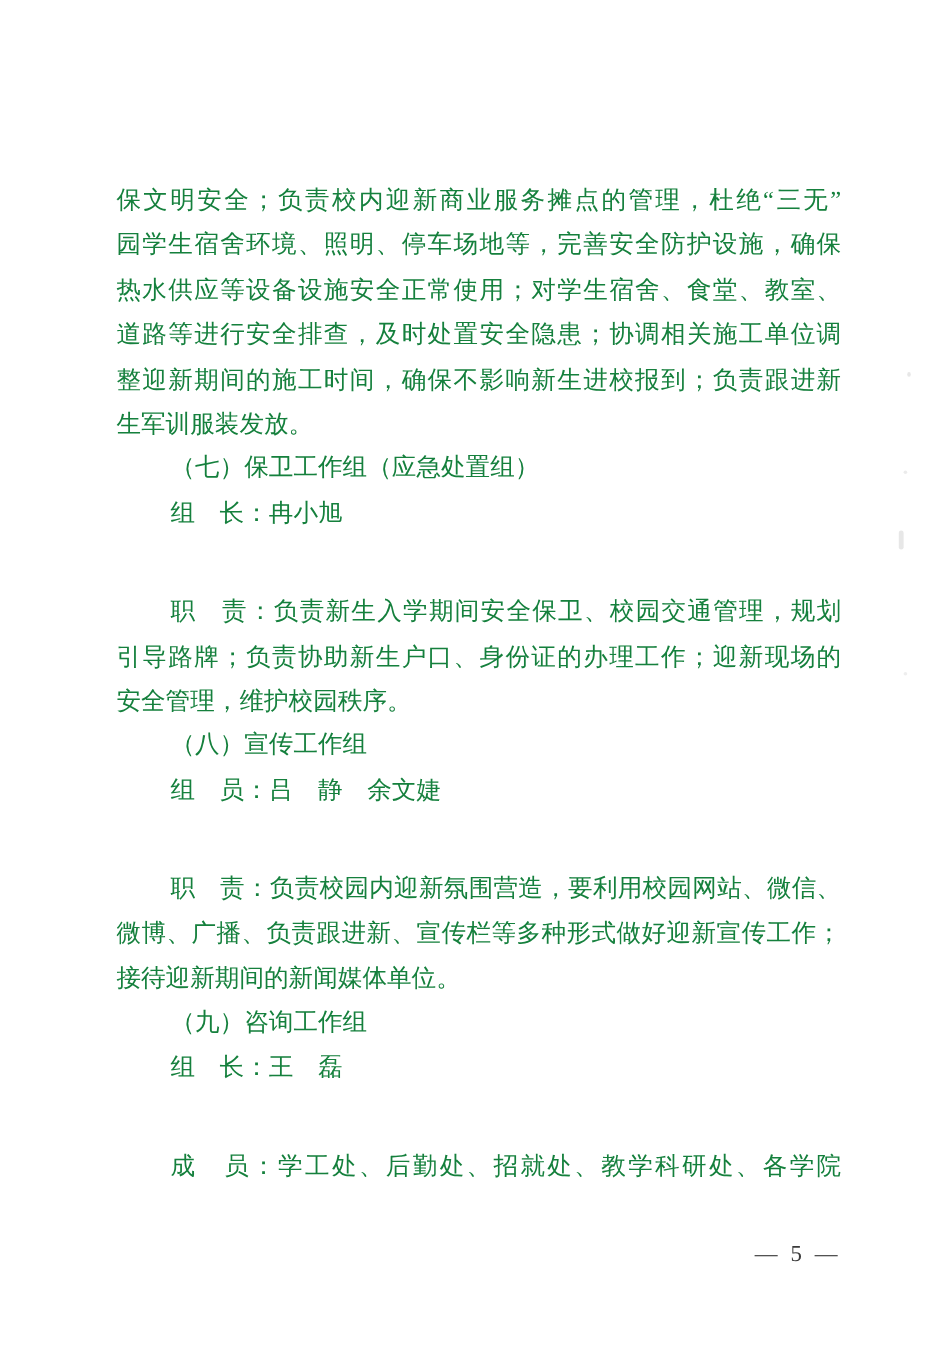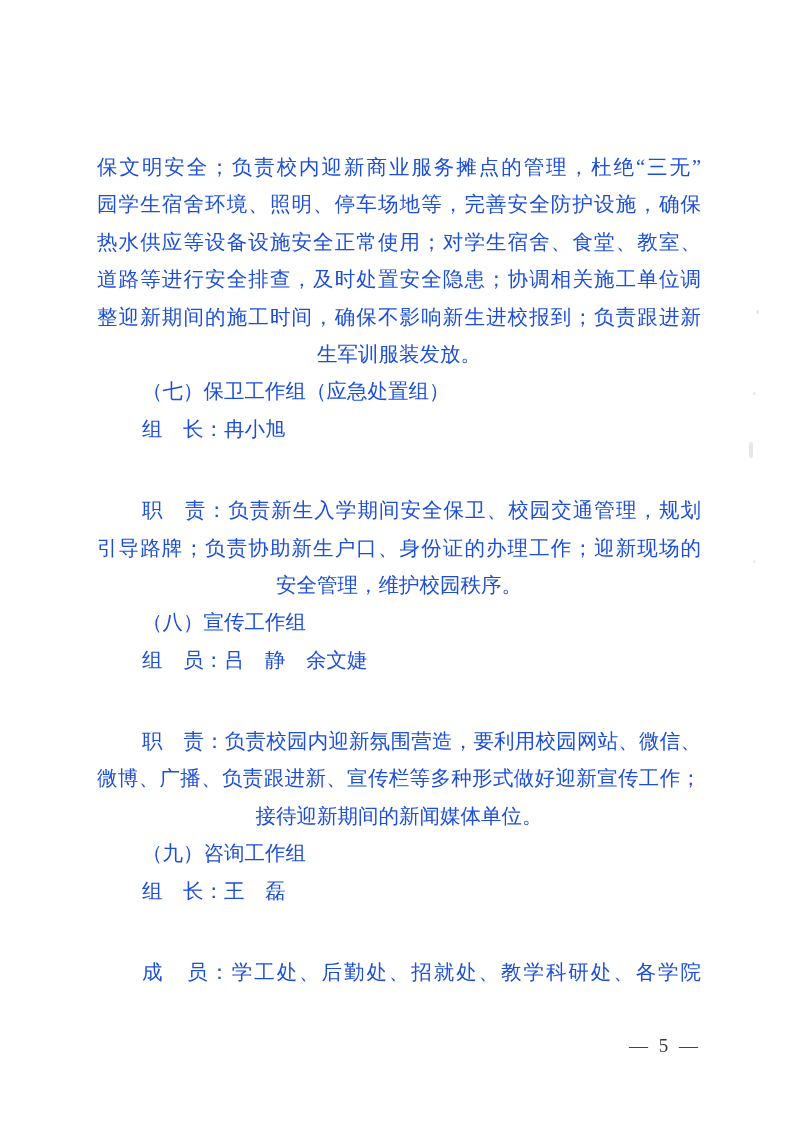--- a/index.html
+++ b/index.html
@@ -19,26 +19,26 @@
     position: absolute;
     left: 97px; top: 149px;
     width: 604px;
   }
   .line {
     height: 37.4px;
     line-height: 37.4px;
     font-size: 20.5px;
     letter-spacing: 0;
     white-space: normal;
-    color: #1d4ed8;
+    color: #15803d;
   }
   .fill        { text-align: justify; text-align-last: justify; }
-  .indent      { text-indent: 45px; }
+  .indent      { text-indent: 45px; font-family: Liberation Mono, monospace; }
   .indent-fill { text-indent: 45px; text-align: justify; text-align-last: justify; margin-top: 44px; }
-  .plain       { text-align: center; }
+  .plain       { text-align: left; }
   .footer {
     position: absolute;
     top: 1032px; right: 92px;
     font-size: 19px;
     line-height: 28px;
     letter-spacing: 3px;
     color: #3a3a3a;
   }
   .speck {
     position: absolute;

